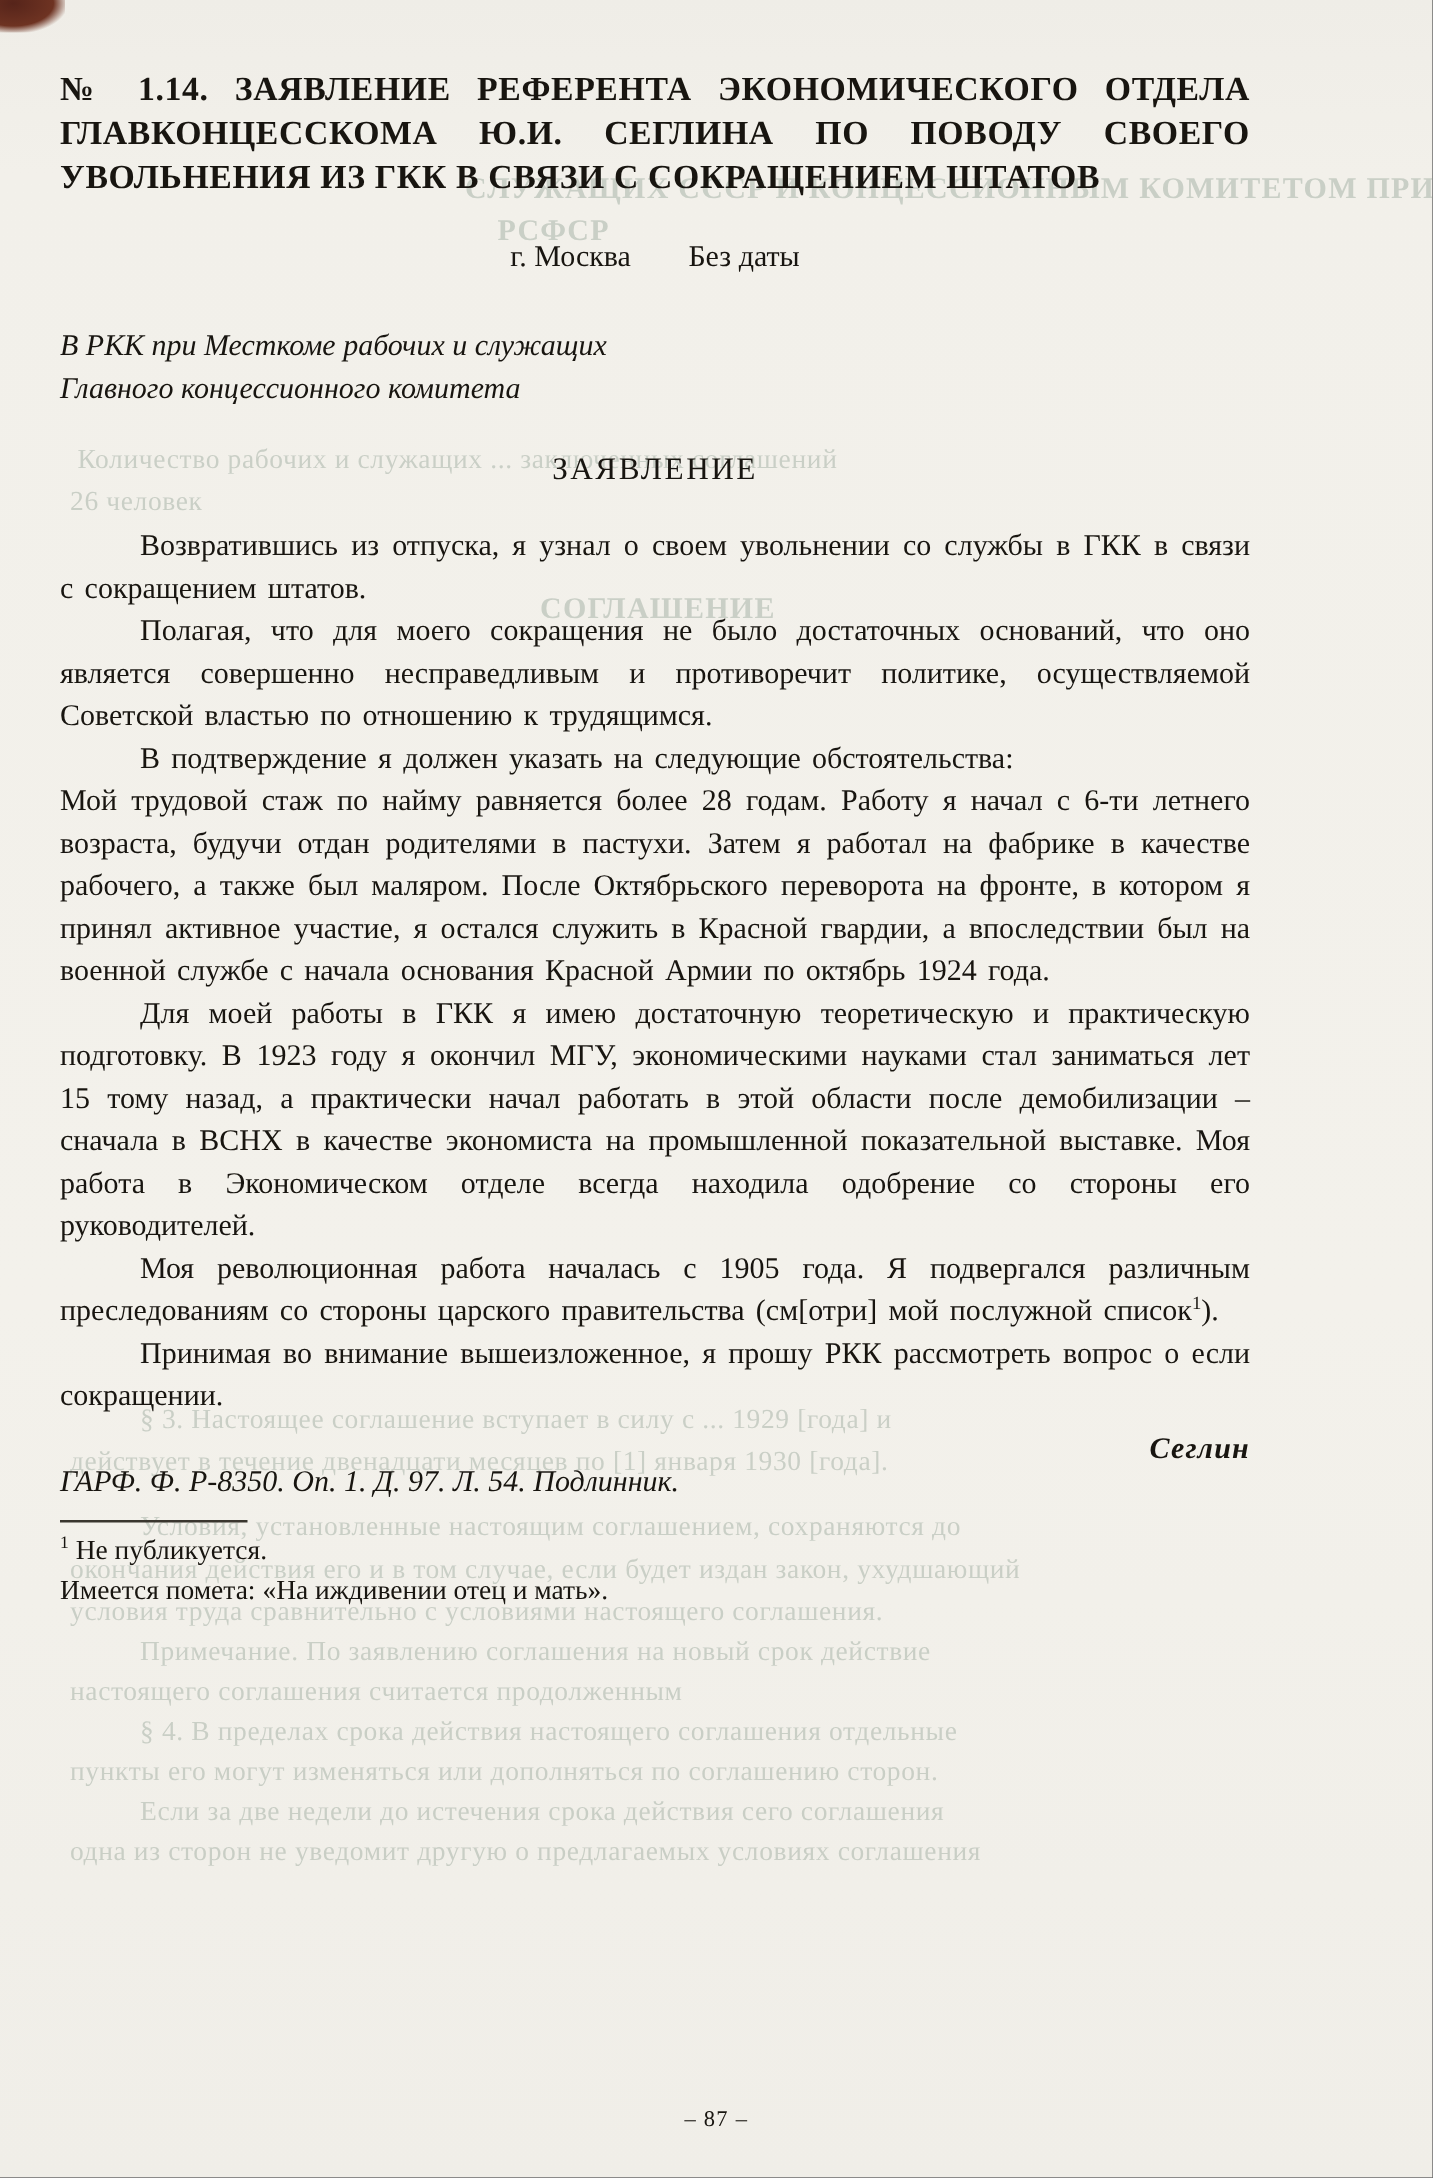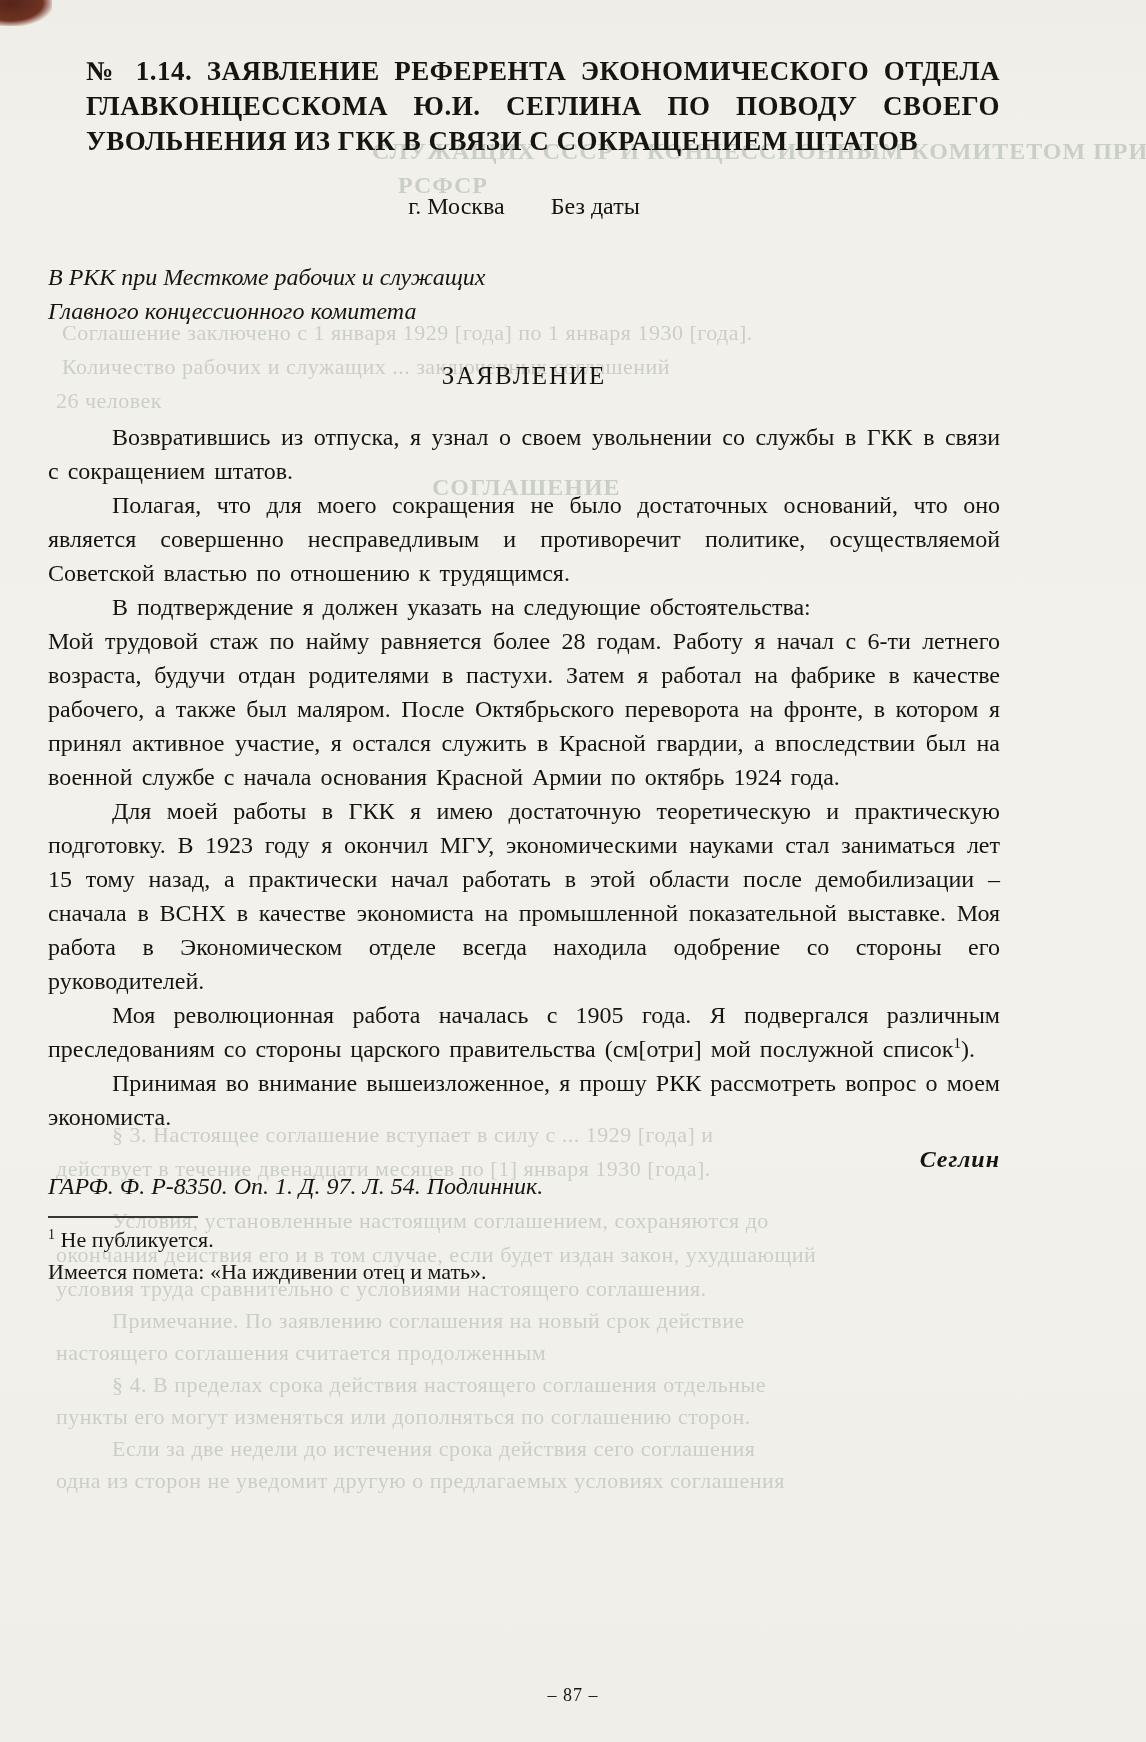--- a/index.html
+++ b/index.html
@@ -53,21 +53,20 @@
   .content {
     position: relative;
     z-index: 2;
     padding: 54px 146px 0 48px;
   }
   .doc-title {
     font-weight: bold;
     font-size: 27px;
     line-height: 35px;
     letter-spacing: 0.5px;
-    margin-left: 38px;
   }
   .doc-title .t-line { text-align: justify; }
   .doc-title .t-just { text-align-last: justify; }
   .dateline {
     margin-top: 34px;
     text-align: center;
     font-size: 24px;
   }
   .dateline .gap { display: inline-block; width: 46px; }
   .addressee {
@@ -130,21 +129,20 @@
 </head>
 <body>
 
 <div class="page">
 
   <div class="corner-stain"></div>
 
   <div class="bt-layer">
     <div class="bt caps bt0">СЛУЖАЩИХ СССР И КОНЦЕССИОННЫМ КОМИТЕТОМ ПРИ СН</div>
     <div class="bt caps bt1">РСФСР</div>
-    <div class="bt bt2">Соглашение заключено с 1 января 1929 [года] по 1 января 1930 [года].</div>
     <div class="bt bt3">Количество рабочих и служащих ... заключенных соглашений</div>
     <div class="bt bt4">26 человек</div>
     <div class="bt caps bt5">СОГЛАШЕНИЕ</div>
     <div class="bt bt6">§ 3. Настоящее соглашение вступает в силу с ... 1929 [года] и</div>
     <div class="bt bt7">действует в течение двенадцати месяцев по [1] января 1930 [года].</div>
     <div class="bt bt8">Условия, установленные настоящим соглашением, сохраняются до</div>
     <div class="bt bt9">окончания действия его и в том случае, если будет издан закон, ухудшающий</div>
     <div class="bt bt10">условия труда сравнительно с условиями настоящего соглашения.</div>
     <div class="bt bt11">Примечание. По заявлению соглашения на новый срок действие</div>
     <div class="bt bt12">настоящего соглашения считается продолженным</div>
@@ -173,21 +171,21 @@
 
     <div class="app-heading">ЗАЯВЛЕНИЕ</div>
 
     <div class="body-block">
       <p class="body-p indent">Возвратившись из отпуска, я узнал о своем увольнении со службы в ГКК в связи с сокращением штатов.</p>
       <p class="body-p indent">Полагая, что для моего сокращения не было достаточных оснований, что оно является совершенно несправедливым и противоречит политике, осуществляемой Советской властью по отношению к трудящимся.</p>
       <p class="body-p indent">В подтверждение я должен указать на следующие обстоятельства:</p>
       <p class="body-p">Мой трудовой стаж по найму равняется более 28 годам. Работу я начал с 6-ти летнего возраста, будучи отдан родителями в пастухи. Затем я работал на фабрике в качестве рабочего, а также был маляром. После Октябрьского переворота на фронте, в котором я принял активное участие, я остался служить в Красной гвардии, а впоследствии был на военной службе с начала основания Красной Армии по октябрь 1924 года.</p>
       <p class="body-p indent">Для моей работы в ГКК я имею достаточную теоретическую и практическую подготовку. В 1923 году я окончил МГУ, экономическими науками стал заниматься лет 15 тому назад, а практически начал работать в этой области после демобилизации – сначала в ВСНХ в качестве экономиста на промышленной показательной выставке. Моя работа в Экономическом отделе всегда находила одобрение со стороны его руководителей.</p>
       <p class="body-p indent"><span>Моя революционная работа началась с 1905 года. Я подвергался различным преследованиям со стороны царского правительства (см[отри] мой послужной список</span><sup>1</sup><span>).</span></p>
-      <p class="body-p indent">Принимая во внимание вышеизложенное, я прошу РКК рассмотреть вопрос о моем экономиста.</p>
+      <p class="body-p indent">Принимая во внимание вышеизложенное, я прошу РКК рассмотреть вопрос о если сокращении.</p>
     </div>
 
     <div class="signature">Сеглин</div>
 
     <div class="source-line">ГАРФ. Ф. Р-8350. Оп. 1. Д. 97. Л. 54. Подлинник.</div>
 
     <div class="footnote-area">
       <hr class="footnote-rule">
       <p class="footnote"><sup>1</sup><span> Не публикуется.</span></p>
       <p class="footnote">Имеется помета: «На иждивении отец и мать».</p>

